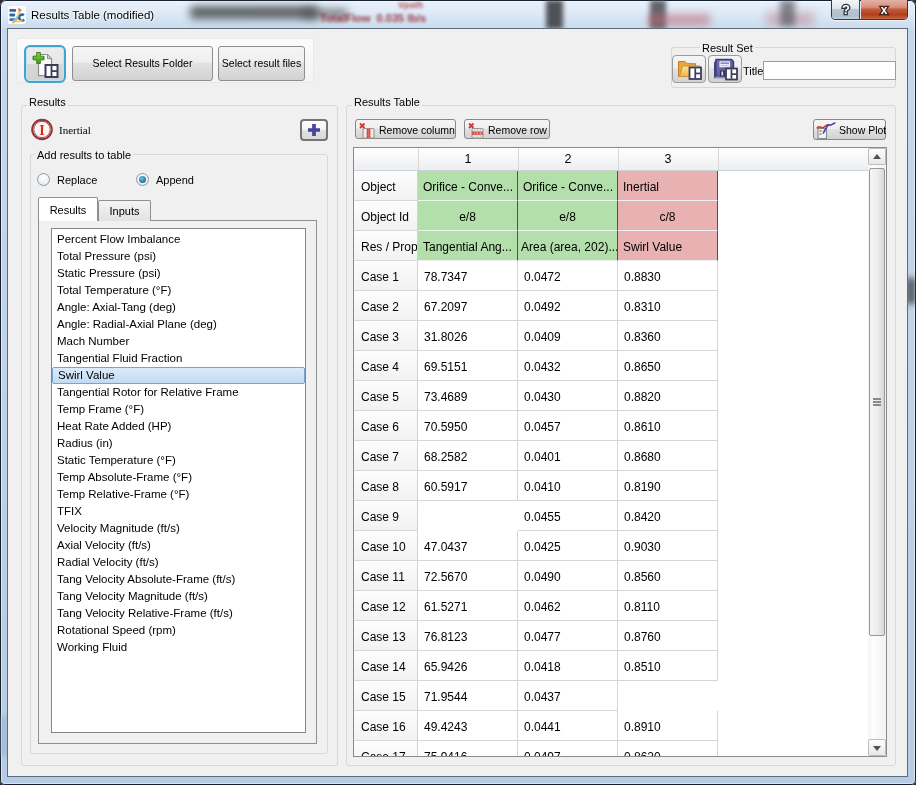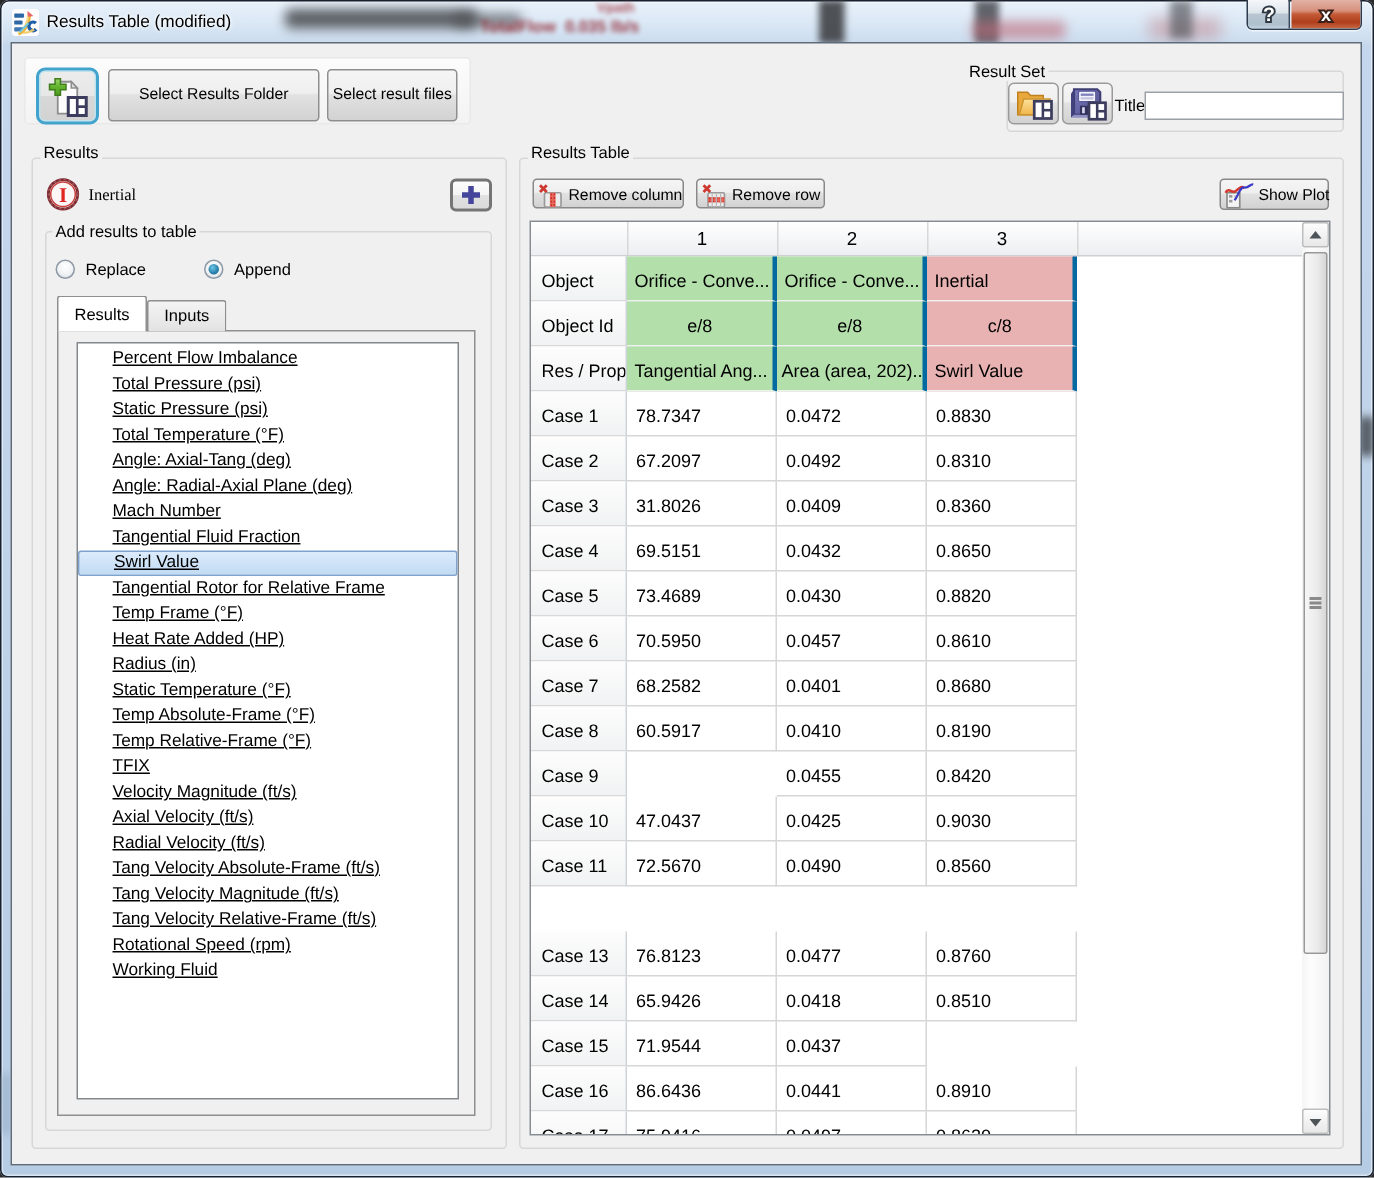--- a/index.html
+++ b/index.html
@@ -80,21 +80,21 @@
    <rect x="19.6" y="16" width="1.8" height="10" fill="#3c3c5e"></rect>
    <rect x="20.5" y="20.2" width="5.5" height="1.8" fill="#3c3c5e"></rect>
   </g>
  </svg>
 </div>
  </div>
  <div class="btn" style="left:72px;top:46px;width:141px;height:35px;line-height:33px">Select Results Folder</div>
  <div class="btn" style="left:218px;top:46px;width:87px;height:35px;line-height:33px">Select result files</div>
 
  <div class="grp" style="left:671px;top:47px;width:225px;height:41px"></div>
- <div class="grplbl" style="left:644px;top:42px">Result Set</div>
+ <div class="grplbl" style="left:700px;top:42px">Result Set</div>
  <div class="btn" style="left:672px;top:55px;width:34px;height:28px;border-radius:4px;border-color:#9a9a9a">
   <div class="abs" style="left:3px;top:1px">
  <svg width="26" height="24" viewBox="0 0 26 24">
   <path d="M2.5 19.5 V4.5 h6.5 l2 2.2 h8.5 V19.5 Z" fill="#e8a83c" stroke="#c08020" stroke-width="1"></path>
   <path d="M3.5 19.5 L6.5 9 h17.5 l-3.5 10.5 Z" fill="url(#fg)" stroke="#cf952f" stroke-width="1"></path>
   <defs>
             <linearGradient id="fg" x1="0" y1="0" x2="0" y2="1">
    <stop offset="0" stop-color="#fde29c"></stop>
               <stop offset="1" stop-color="#f0b54a"></stop>
             </linearGradient>
@@ -186,21 +186,21 @@
 <div class="li">Axial Velocity (ft/s)</div>
 <div class="li">Radial Velocity (ft/s)</div>
 <div class="li">Tang Velocity Absolute-Frame (ft/s)</div>
 <div class="li">Tang Velocity Magnitude (ft/s)</div>
 <div class="li">Tang Velocity Relative-Frame (ft/s)</div>
 <div class="li">Rotational Speed (rpm)</div>
 <div class="li">Working Fluid</div>
       </div>
  </div>
  <style>
-  .li { position:relative; height:17px; line-height:17px; padding-left:23px; font-size:11.5px; white-space:nowrap;text-decoration:underline; }
+  .li { position:relative; height:17px; line-height:17px; padding-left:5px; font-size:11.5px; white-space:nowrap; }
   .li.sel { background:linear-gradient(180deg,#dcebfc,#c1dbf3); border:1px solid #7da2ce; border-radius:2px; line-height:15px; }
  </style>
 
  <div class="grp" style="left:346px;top:105px;width:550px;height:661px"></div>
  <div class="grplbl" style="left:352px;top:96px">Results Table</div>
  <div class="btn" style="left:355px;top:119px;width:101px;height:20px;border-color:#888">
    <div class="abs" style="left:2px;top:1px">
  <svg width="18" height="18" viewBox="0 0 18 18">
   <rect x="5" y="7.5" width="11" height="9.5" rx="1" fill="#ececec" stroke="#9a9a9a" stroke-width="1.1"></rect>
   <rect x="8.6" y="7.5" width="3.8" height="9.5" fill="#e8655a"></rect>
@@ -322,40 +322,46 @@
         <div class="cell" style="left:64px;width:100px;padding-left:6px">47.0437</div>
         <div class="cell" style="left:164px;width:100px;padding-left:6px">0.0425</div>
         <div class="cell" style="left:264px;width:100px;padding-left:6px">0.9030</div>
       </div>
 <div class="trow" style="top:413px">
         <div class="rh">Case 11</div>
         <div class="cell" style="left:64px;width:100px;padding-left:6px">72.5670</div>
         <div class="cell" style="left:164px;width:100px;padding-left:6px">0.0490</div>
         <div class="cell" style="left:264px;width:100px;padding-left:6px">0.8560</div>
       </div>
+<div class="trow" style="top:443px">
+        <div class="rh">Case 12</div>
+        <div class="cell" style="left:64px;width:100px;padding-left:6px">61.5271</div>
+        <div class="cell" style="left:164px;width:100px;padding-left:6px">0.0462</div>
+        <div class="cell" style="left:264px;width:100px;padding-left:6px">0.8110</div>
+      </div>
 <div class="trow" style="top:473px">
         <div class="rh">Case 13</div>
         <div class="cell" style="left:64px;width:100px;padding-left:6px">76.8123</div>
         <div class="cell" style="left:164px;width:100px;padding-left:6px">0.0477</div>
         <div class="cell" style="left:264px;width:100px;padding-left:6px">0.8760</div>
       </div>
 <div class="trow" style="top:503px">
         <div class="rh">Case 14</div>
         <div class="cell" style="left:64px;width:100px;padding-left:6px">65.9426</div>
         <div class="cell" style="left:164px;width:100px;padding-left:6px">0.0418</div>
         <div class="cell" style="left:264px;width:100px;padding-left:6px">0.8510</div>
       </div>
 <div class="trow" style="top:533px">
         <div class="rh">Case 15</div>
         <div class="cell" style="left:64px;width:100px;padding-left:6px">71.9544</div>
         <div class="cell" style="left:164px;width:100px;padding-left:6px">0.0437</div>
       </div>
 <div class="trow" style="top:563px">
         <div class="rh">Case 16</div>
-        <div class="cell" style="left:64px;width:100px;padding-left:6px">86.6436</div>
+        <div class="cell" style="left:64px;width:100px;padding-left:6px">49.4243</div>
         <div class="cell" style="left:164px;width:100px;padding-left:6px">0.0441</div>
         <div class="cell" style="left:264px;width:100px;padding-left:6px">0.8910</div>
       </div>
 <div class="trow" style="top:593px">
         <div class="rh">Case 17</div>
         <div class="cell" style="left:64px;width:100px;padding-left:6px">75.9416</div>
         <div class="cell" style="left:164px;width:100px;padding-left:6px">0.0497</div>
         <div class="cell" style="left:264px;width:100px;padding-left:6px">0.8620</div>
       </div>
   <div class="abs" id="sb" style="left:514px;top:0;width:18px;height:608px;background:linear-gradient(90deg,#f4f4f4,#fdfdfd 30%,#f2f2f2)">
@@ -368,16 +374,16 @@
     <div class="abs" style="left:1px;top:20px;width:16px;height:468px;background:linear-gradient(90deg,#f6f6f6,#ececec 55%,#d7d7d7);border:1px solid #989898;border-radius:2px">
       <div class="abs" style="left:3px;top:229px;width:8px;height:1.5px;background:#8a8a8a;box-shadow:0 3px 0 #8a8a8a,0 6px 0 #8a8a8a"></div>
     </div>
   </div>
  </div>
  <style>
   #tbl .trow { position:absolute; left:0; width:514px; height:30px; }
   #tbl .rh { position:absolute; left:0; top:0; width:64px; height:30px; line-height:32px; padding-left:7px;
     background:linear-gradient(180deg,#fdfdfd,#f1f2f3); border-right:1px solid #cfd2d6; border-bottom:1px solid #d9d9d9; font-size:12px; white-space:nowrap; overflow:hidden; }
   #tbl .cell { position:absolute; top:0; height:30px; line-height:32px; font-size:12px; border-right:1px solid #d6d6d6; border-bottom:1px solid #d6d6d6; white-space:nowrap; overflow:hidden; }
-  #tbl .colored { border-right:3px solid #0369a1; border-bottom:1px solid #f0f0f0; }
+  #tbl .colored { border-right:1px solid #0369a1; border-bottom:1px solid #f0f0f0; }
  </style>
 
 </div>
 
 </body></html>

